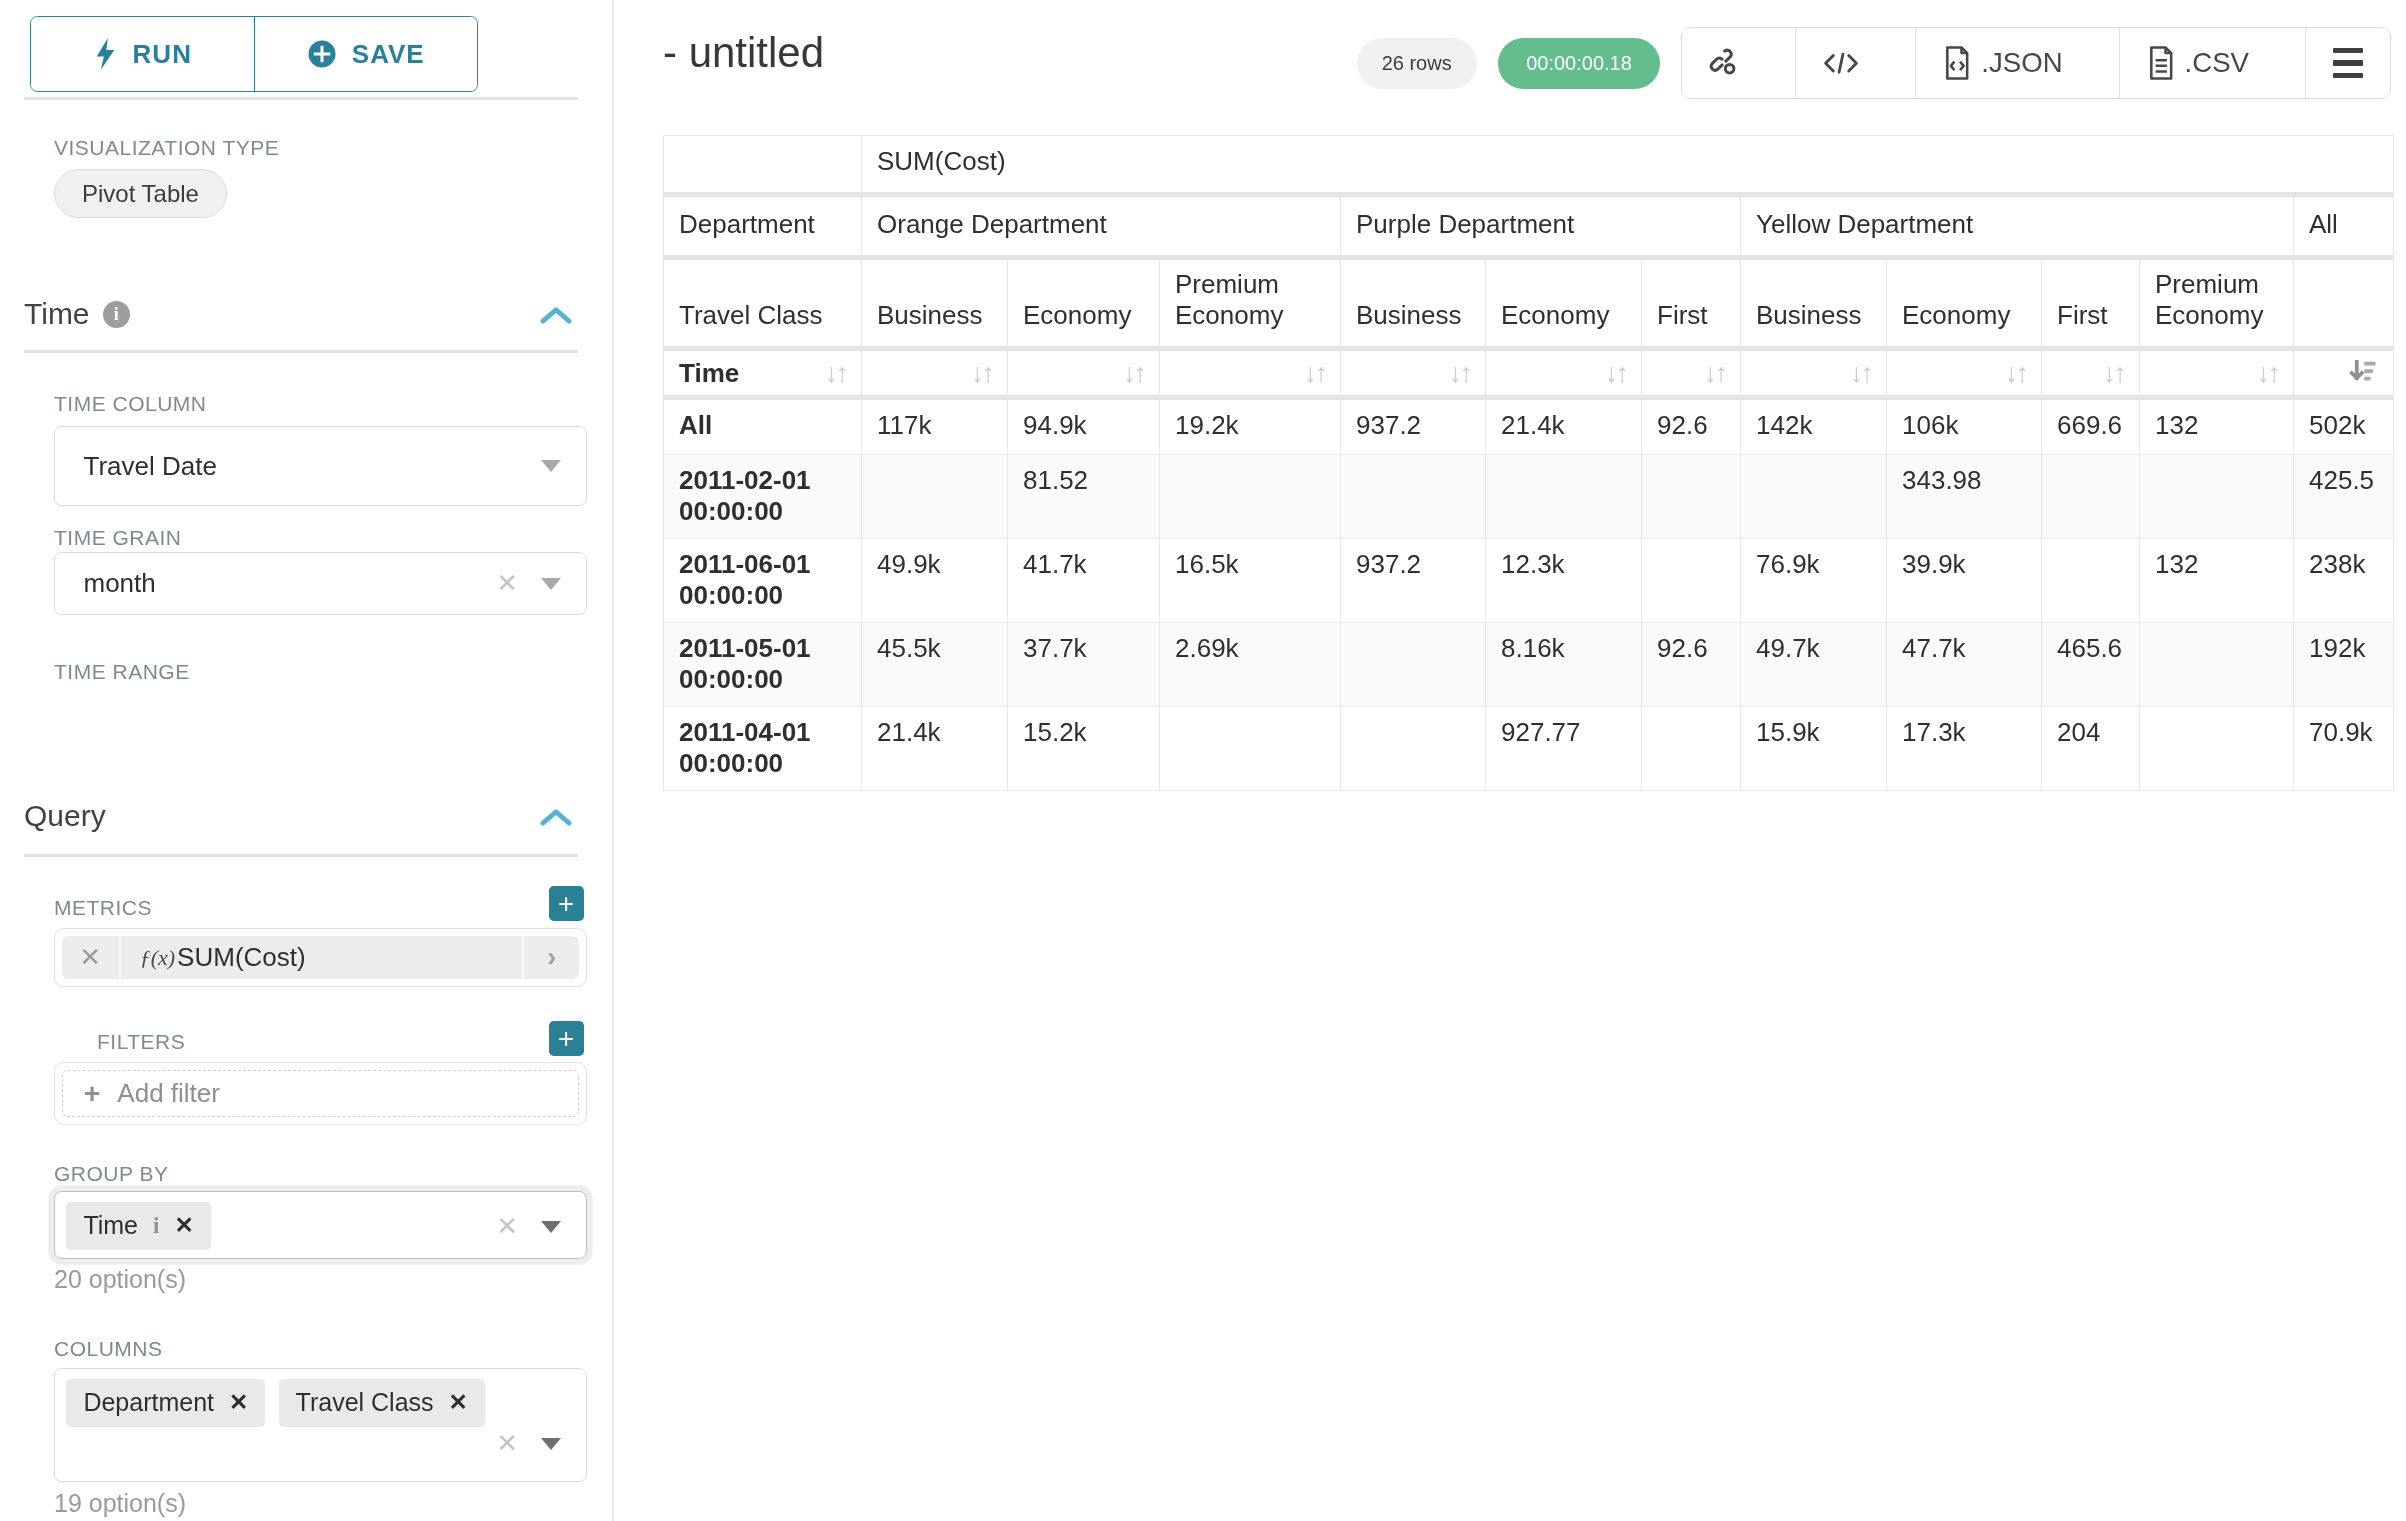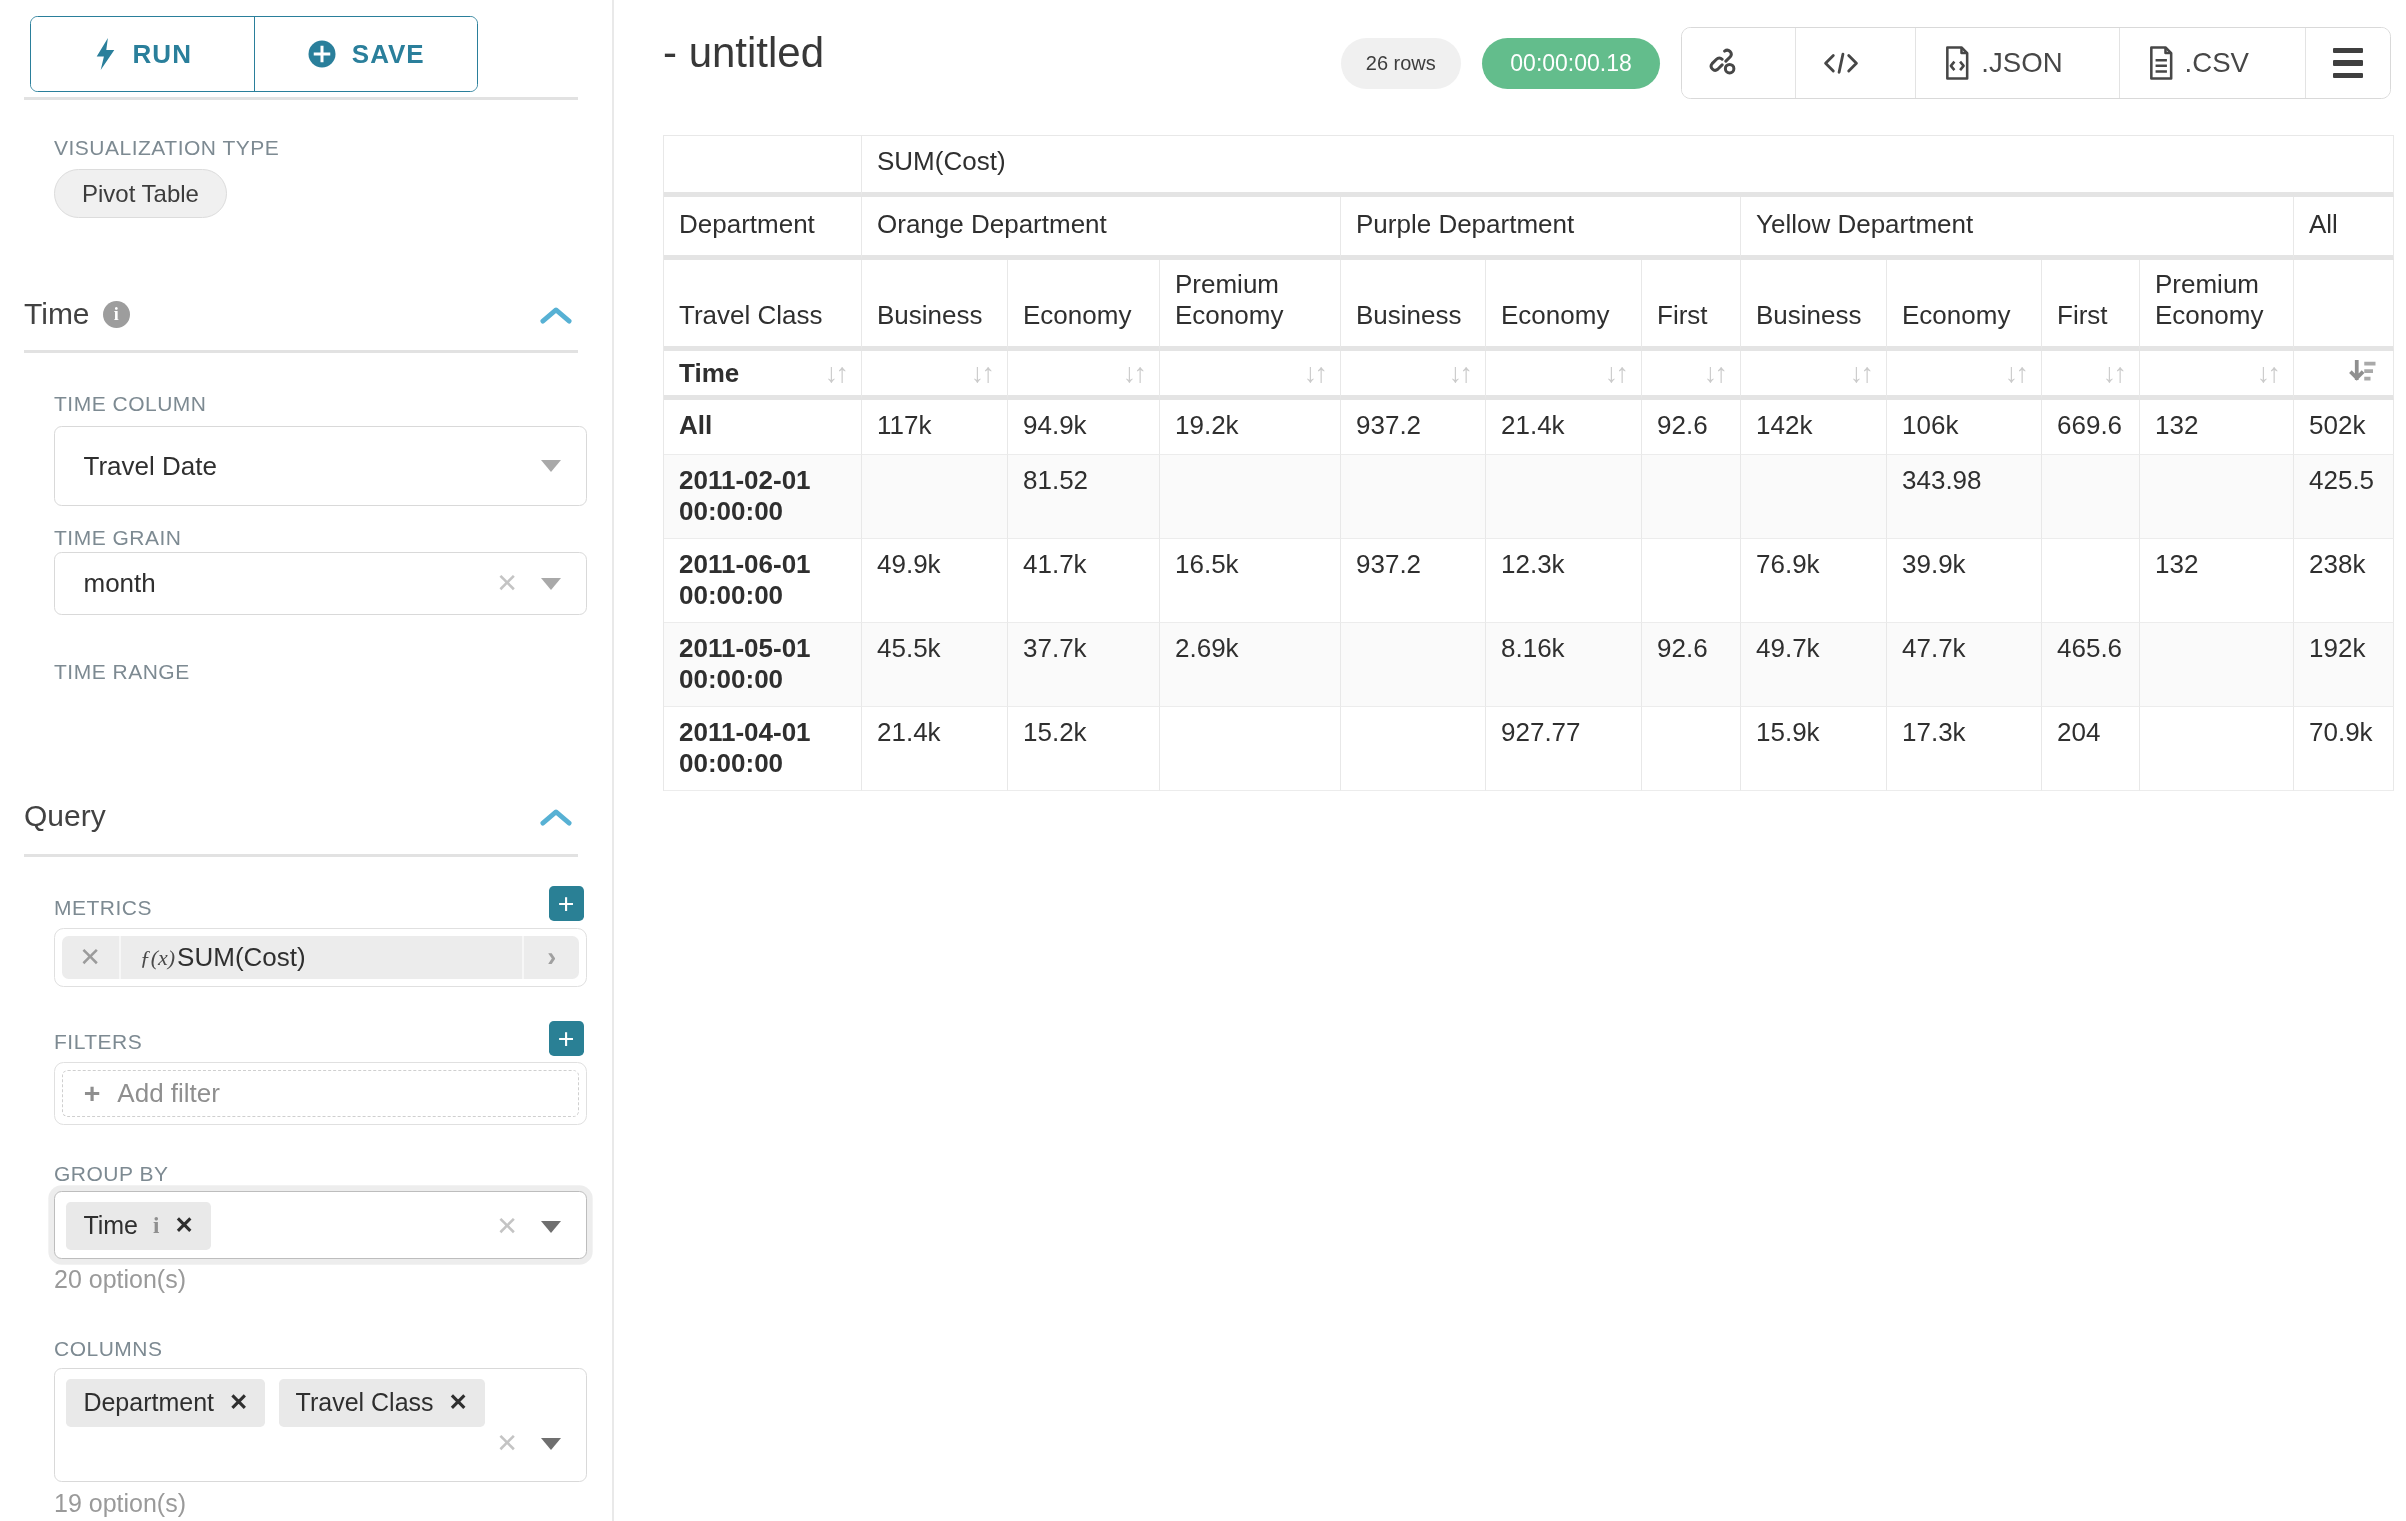--- a/index.html
+++ b/index.html
@@ -64,21 +64,21 @@
   .ms-controls { position:absolute; right:0; display:flex; align-items:center; }
   .opt-count { position:absolute; left:54px; color:#9a9a9a; font-size:25px; }
 
   
   .main { position:relative; flex:1; height:1522px; background:#fff; }
   .page-title { position:absolute; top:28.5px; left:49px; font-size:42px; font-weight:500; color:#383838; }
   .hdr-right { position:absolute; top:27px; right:15px; display:flex; align-items:center; gap:21px; }
   .rows-badge { background:#f0f0f0; border-radius:27px; height:51px; display:flex; align-items:center;
     padding:0 25px; font-size:20px; color:#3d3d3d; }
   .time-badge { background:#63bd8c; border-radius:27px; height:51px; display:flex; align-items:center;
-    padding:0 28.5px; font-size:23px; color:#fff; }
+    padding:0 28.5px; font-size:20px; color:#fff; }
   .tool-group { display:flex; border:1.9px solid #d9d9d9; border-radius:9.5px; overflow:hidden; background:#fff; height:72px; }
   .tool-seg { display:flex; align-items:center; justify-content:center; gap:9.5px; padding:0 27px;
     color:#474747; font-size:27.6px; cursor:pointer; background:#fff; }
   .tool-seg + .tool-seg { border-left:1.9px solid #e3e3e3;margin-left:29px; }
   .hamburger { display:flex; flex-direction:column; gap:6.7px; }
   .hamburger i { width:30px; height:5.7px; background:#3f3f3f; border-radius:1px; }
 
   
   .pivot-wrap { position:absolute; top:135px; left:49px; }
   table.pivot { border-collapse:separate; border-spacing:0; table-layout:fixed; width:1729px;
@@ -171,21 +171,21 @@
       <div class="metric-pill">
         <span class="metric-x">✕</span>
         <span class="metric-mid">
           <span class="metric-fx">ƒ(x)</span>
           <span class="metric-name">SUM(Cost)</span>
         </span>
         <span class="metric-arrow">›</span>
       </div>
     </div>
 
-    <div class="ctl-label" style="top:1030px;">FILTERS</div>
+    <div class="ctl-label" style="top:1030px;margin-left:43px;">FILTERS</div>
     <div class="plus-btn" style="top:1021px;">+</div>
     <div class="filter-outer" style="top:1062px;">
       <div class="filter-dashed">
         <span class="filter-plus">+</span>
         <span>Add filter</span>
       </div>
     </div>
 
     <div class="ctl-label" style="top:1162px;">GROUP BY</div>
     <div class="multi-select focused" style="top:1191px; height:68px;">

